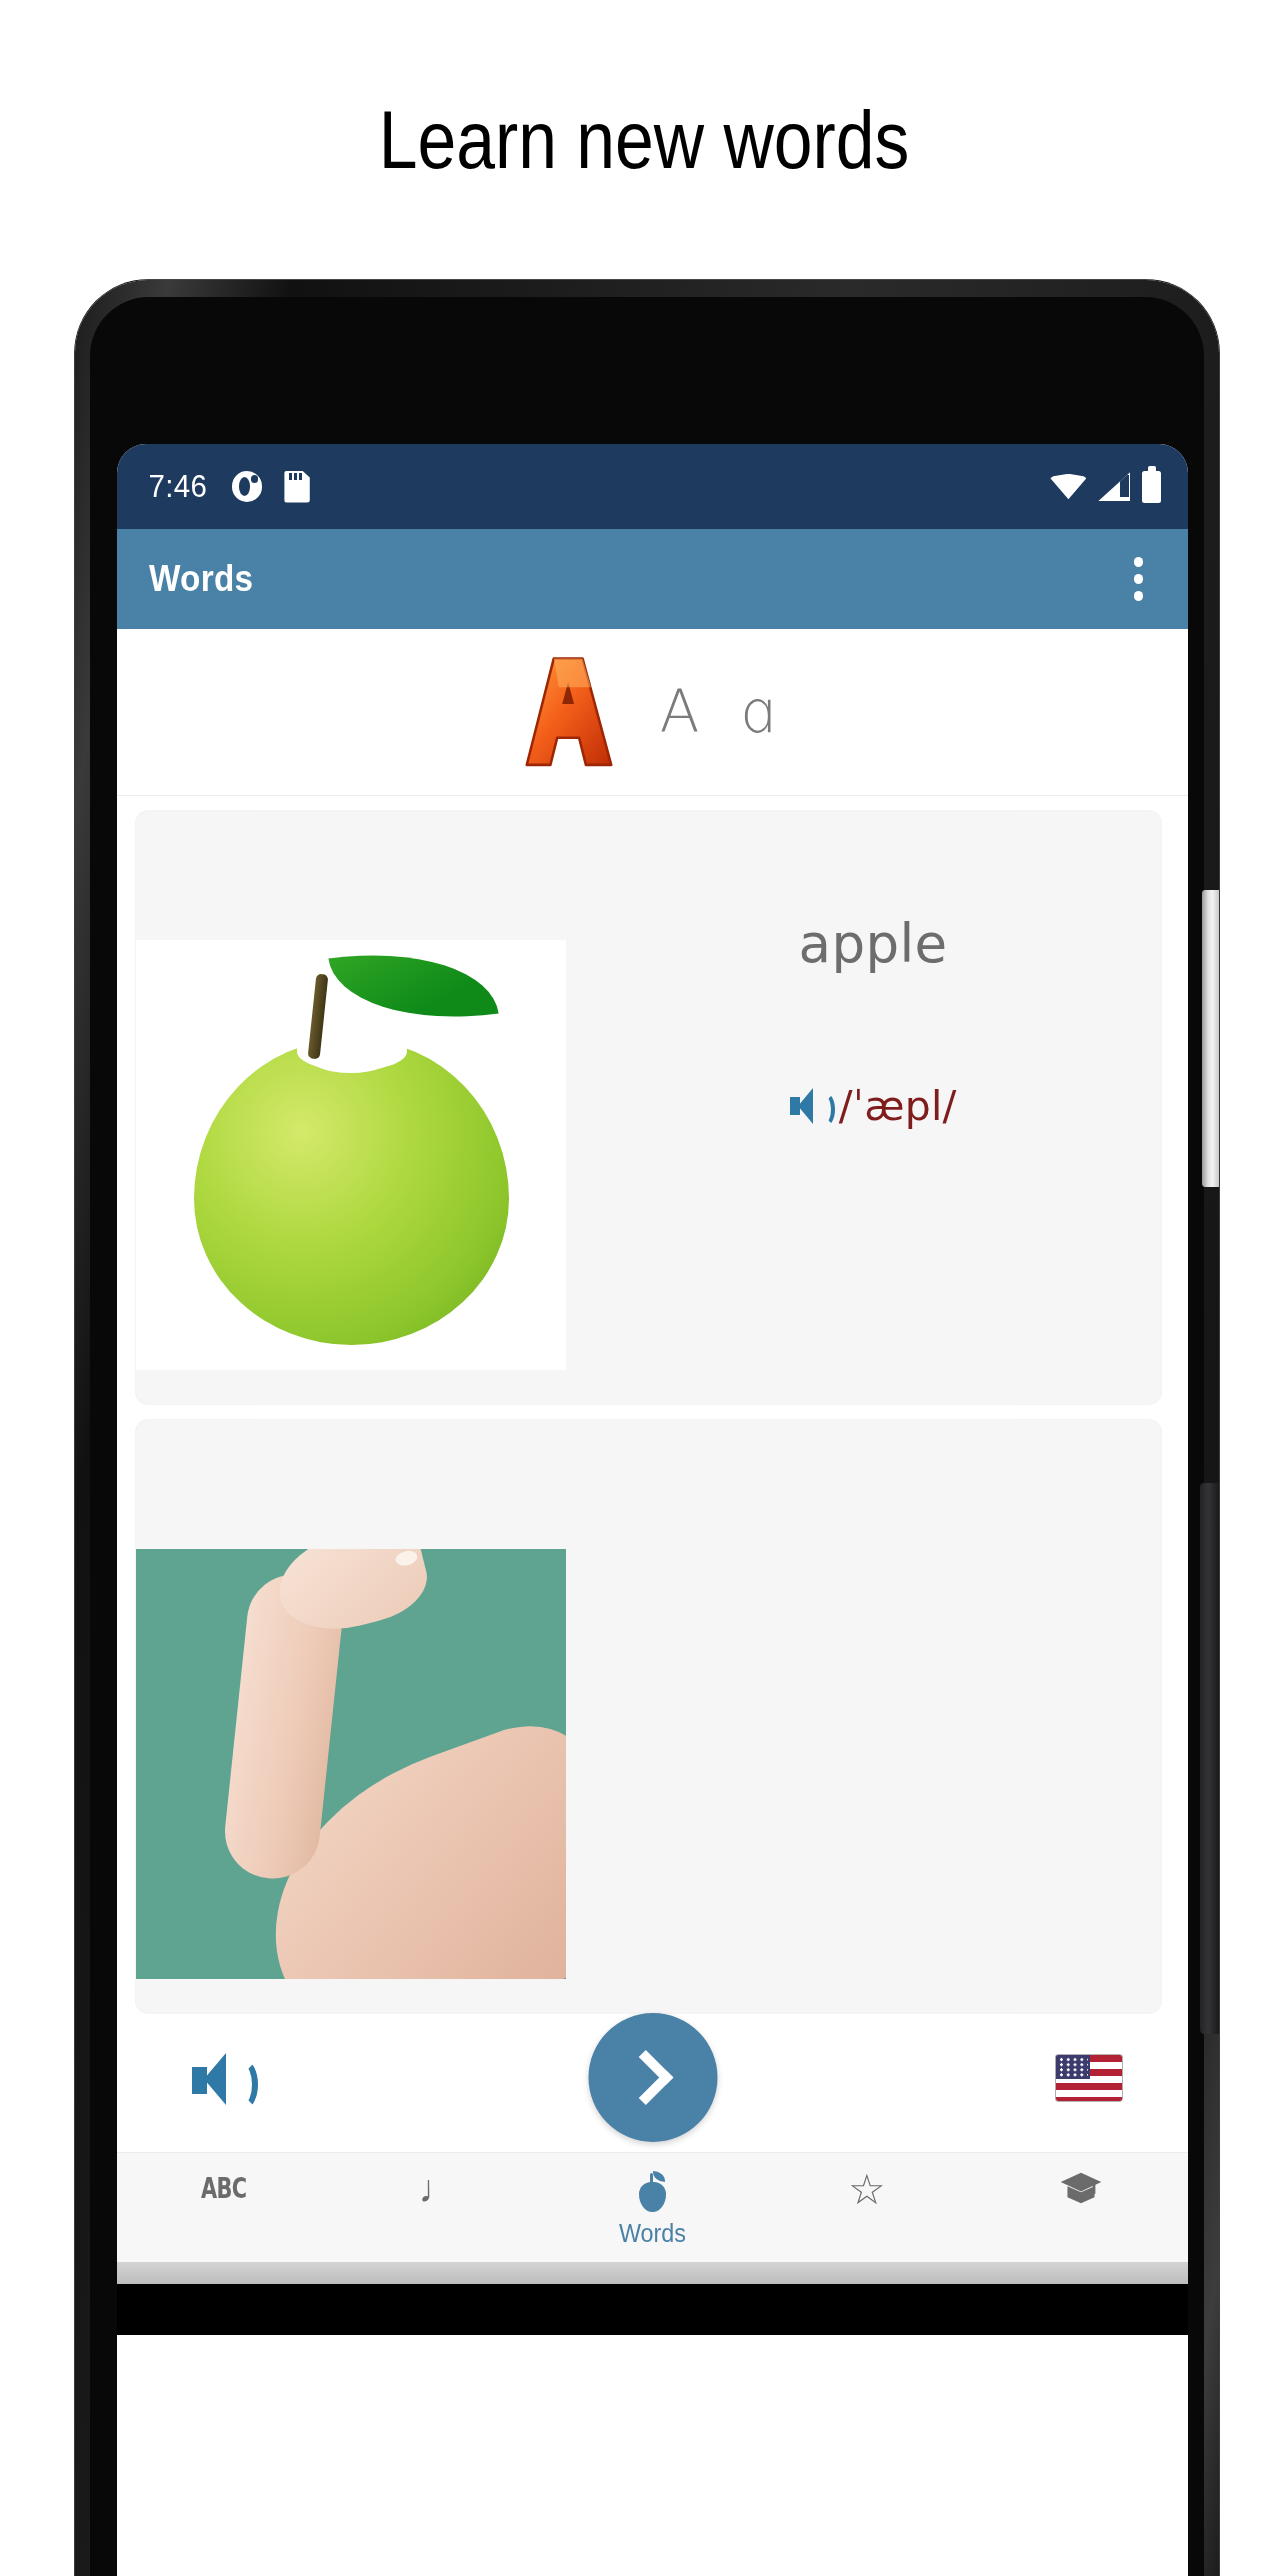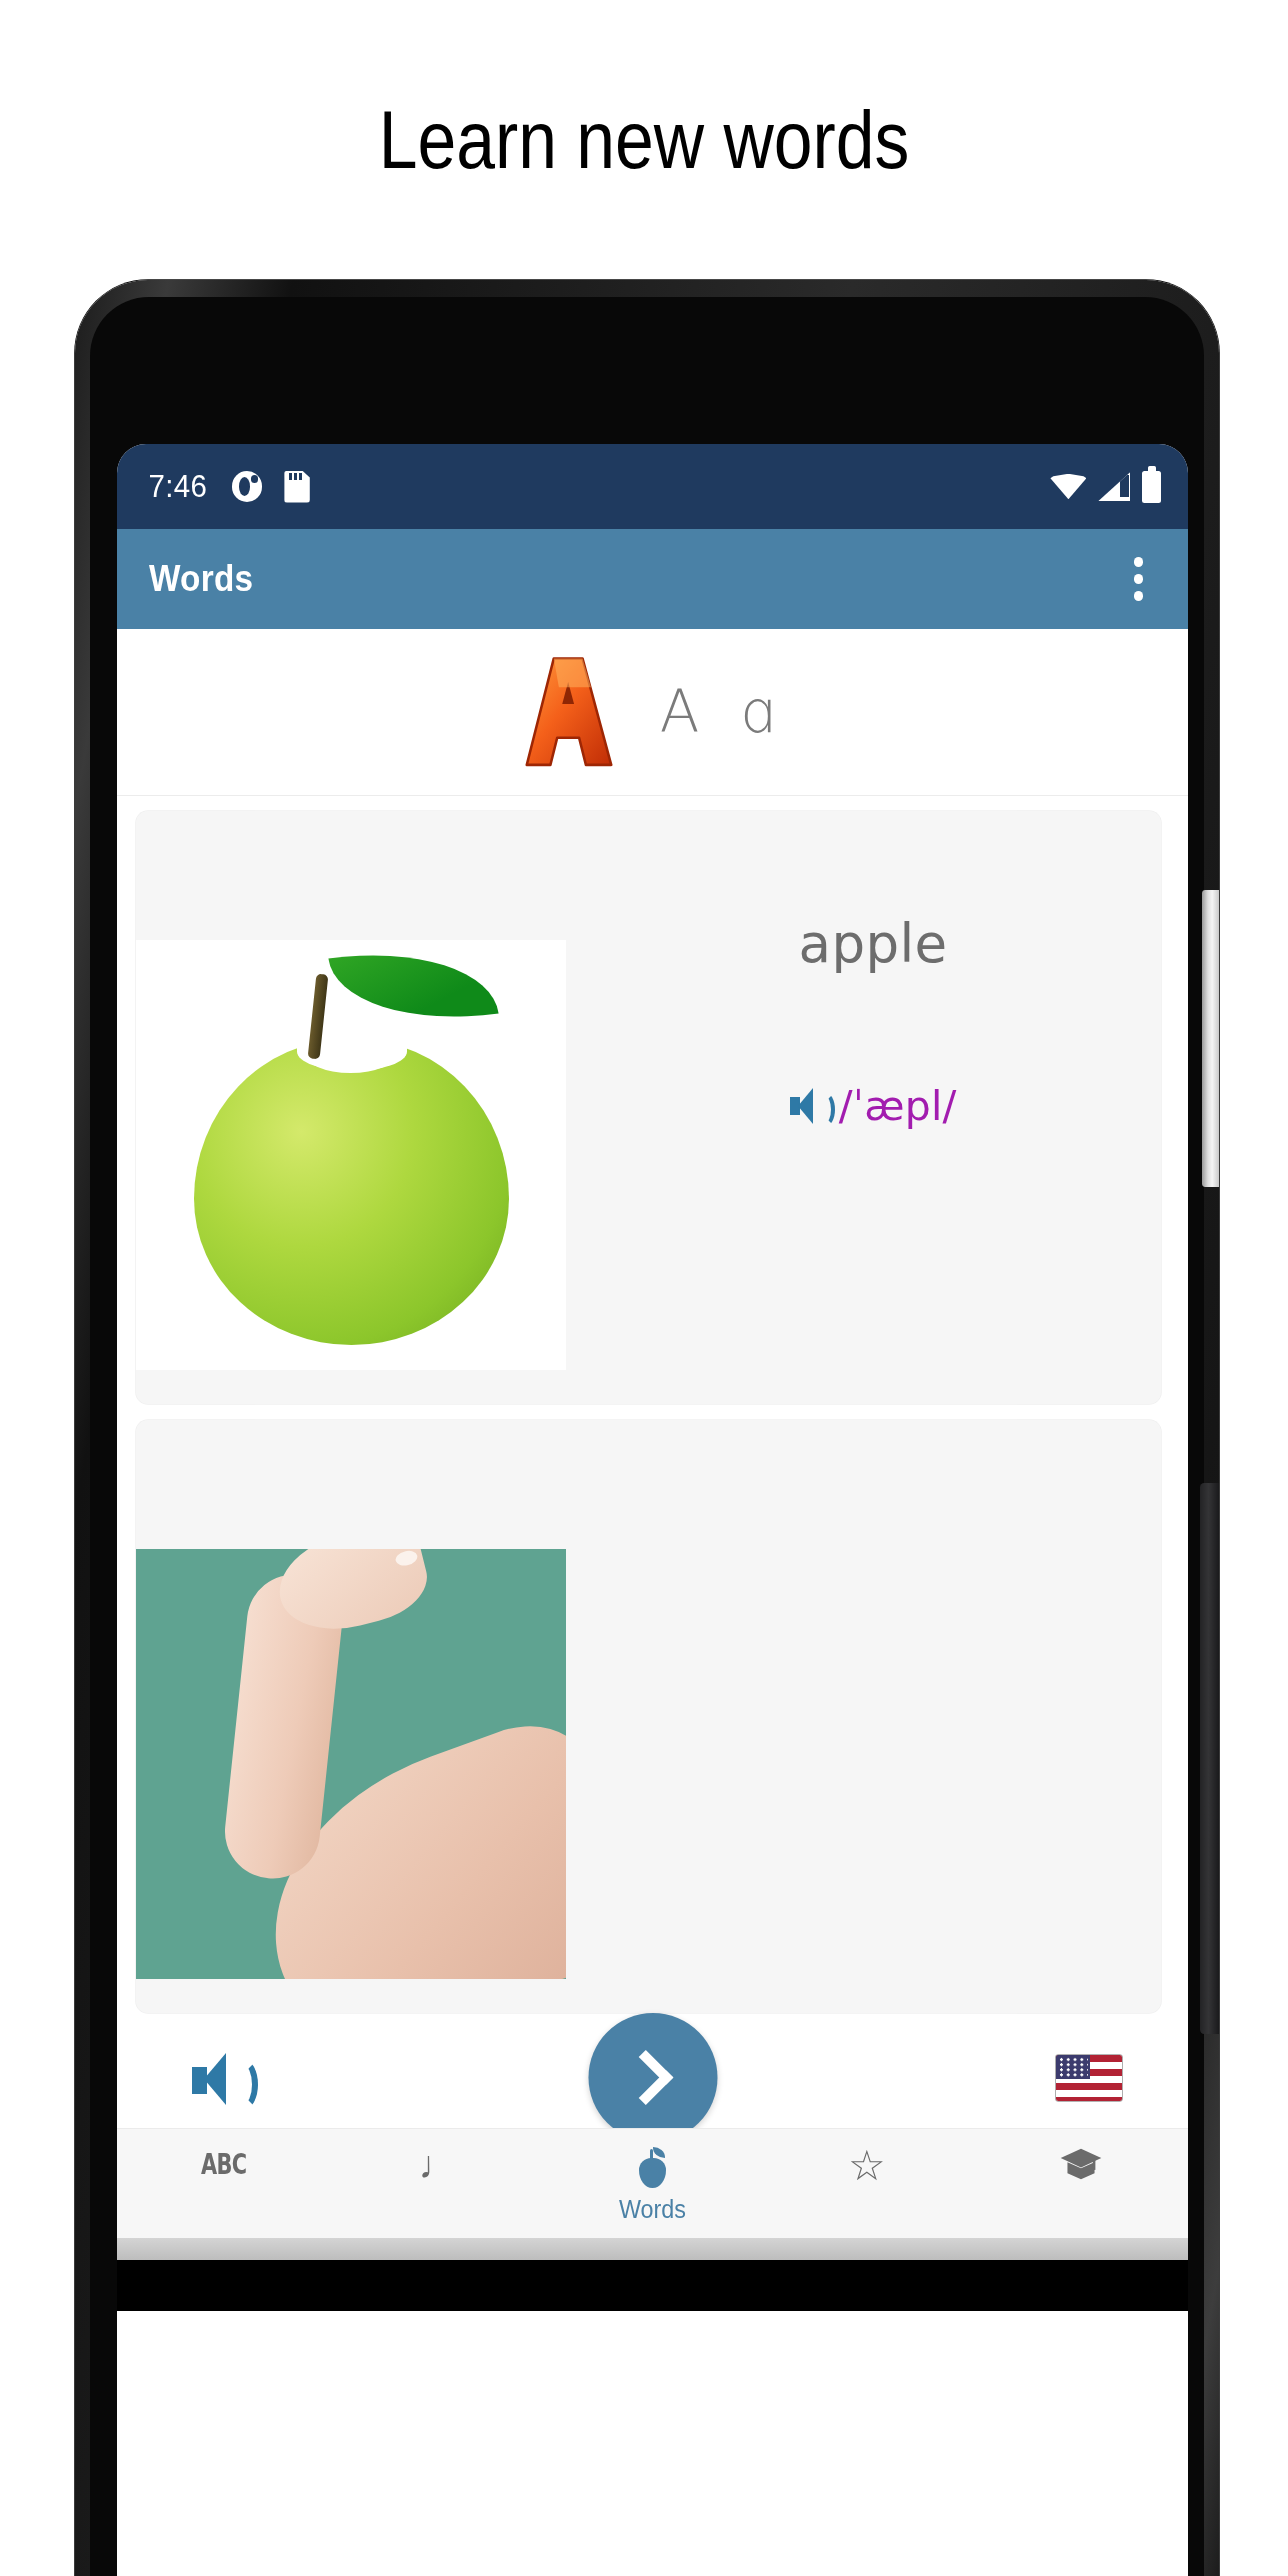--- a/index.html
+++ b/index.html
@@ -399,21 +399,21 @@
     position:absolute; left:25.4px; top:4.2px;
     width:12px; height:27px;
     border: 4.2px solid #2e79a6;
     border-left-color: transparent;
     border-top-color: transparent;
     border-bottom-color: transparent;
     border-radius: 0 50% 50% 0;
   }
   .phon-text {
     font-size: 41px;
-    color: #a21caf;
+    color: #7f1d1d;
     font-family: "DejaVu Sans", sans-serif;
     letter-spacing: 0.2px;
   }
 
   
   .action-bar {
     position: relative;
     height: 100px;
     background: #ffffff;
     margin-top: 15.3px;
@@ -479,20 +479,21 @@
   
   .bottom-nav {
     position: relative;
     height: 110px;
     background: #f7f7f7;
     border-top: 0.8px solid #ebebeb;
     display: flex;
     align-items: flex-start;
     padding-top: 18.6px;
     box-sizing: border-box;
+    margin-top: 24px;
   }
   .nav-item {
     flex: 1;
     display: flex;
     flex-direction: column;
     align-items: center;
     gap: 6.8px;
   }
   .nav-label {
     font-size: 25.4px;

